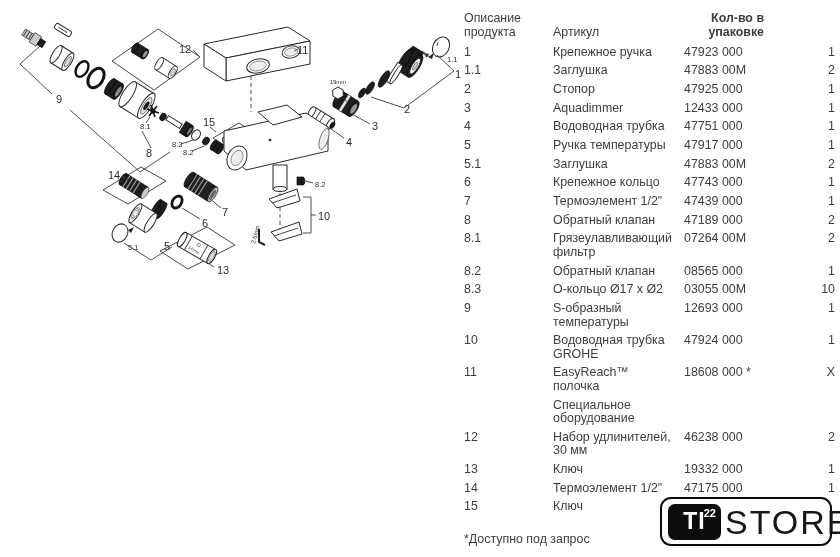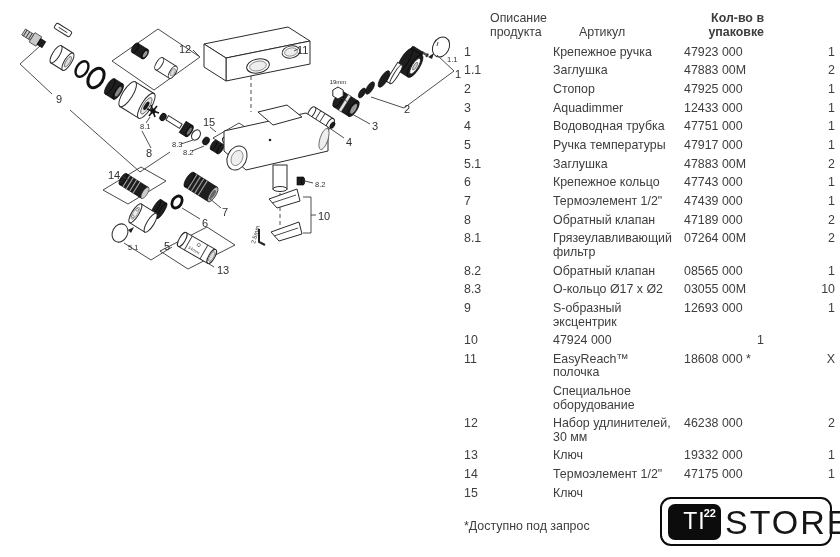--- a/index.html
+++ b/index.html
@@ -5,34 +5,34 @@
   html,body{margin:0;padding:0;background:#fff;width:840px;height:557px;overflow:hidden;
     font-family:"Liberation Sans","DejaVu Sans",sans-serif;}
   .page{position:relative;width:840px;height:557px;background:#fff;}
 
   
   .parts{position:absolute;left:464px;top:11px;width:371px;color:#3d3d3d;
          font-size:12.4px;line-height:13.5px;}
   .thead,.trow{display:grid;grid-template-columns:89px 131px 80px 71px;}
   .thead{margin-bottom:3px;}
   .h{padding:1px 0;}
-  .h.desc,.h.art{align-self:end;margin-left:26px;}
+  .h.desc,.h.art{align-self:end;}
   .h.qty{text-align:right;font-weight:bold;}
   .c{padding:2.6px 0;}
   .c.desc{max-width:118px;}
   .c.qty{text-align:right;}
   .footnote{margin-top:17px;}
 
   
   .logo{position:absolute;left:660px;top:497px;width:172px;height:49px;
         border:2.5px solid #0c0c0c;border-radius:11px;background:#fff;
         display:flex;align-items:center;padding:0 6px;box-sizing:border-box;gap:4px;z-index:5;}
   .ti-box{position:relative;background:#0c0c0c;border-radius:7px;width:53px;height:36px;
           flex:0 0 53px;display:flex;align-items:center;justify-content:center;}
-  .ti{color:#fff;font-weight:normal;font-size:23px;letter-spacing:1px;}
+  .ti{color:#fff;font-weight:bold;font-size:23px;letter-spacing:1px;}
   .ti-sup{position:absolute;top:3px;right:5px;color:#fff;font-size:11px;font-weight:bold;}
   .store{font-size:34px;color:#161616;letter-spacing:2px;line-height:1;}
 
   
   svg{position:absolute;left:0;top:0;}
   .ln{stroke:#3a3a3a;stroke-width:0.9;fill:none;}
   .th{stroke:#2a2a2a;stroke-width:1;fill:#fff;}
   .dk{fill:#1e1e1e;stroke:#000;stroke-width:0.6;}
   .gr{fill:#c9c9c9;stroke:#333;stroke-width:0.7;}
   text.co{font-size:11px;fill:#2e2e2e;}
@@ -413,27 +413,28 @@
 
     <div class="trow">
       <div class="c num">8.3</div>
       <div class="c desc">О-кольцо Ø17 x Ø2</div>
       <div class="c art">03055 00M</div>
       <div class="c qty">10</div>
     </div>
 
     <div class="trow">
       <div class="c num">9</div>
-      <div class="c desc">S-образный эксцентрик</div>
+      <div class="c desc">S-образный температуры</div>
       <div class="c art">12693 000</div>
       <div class="c qty">1</div>
     </div>
 
     <div class="trow">
       <div class="c num">10</div>
+      <div class="c desc">Водоводная трубка GROHE</div>
       <div class="c art">47924 000</div>
       <div class="c qty">1</div>
     </div>
 
     <div class="trow">
       <div class="c num">11</div>
       <div class="c desc">EasyReach™ полочка</div>
       <div class="c art">18608 000 *</div>
       <div class="c qty">X</div>
     </div>

